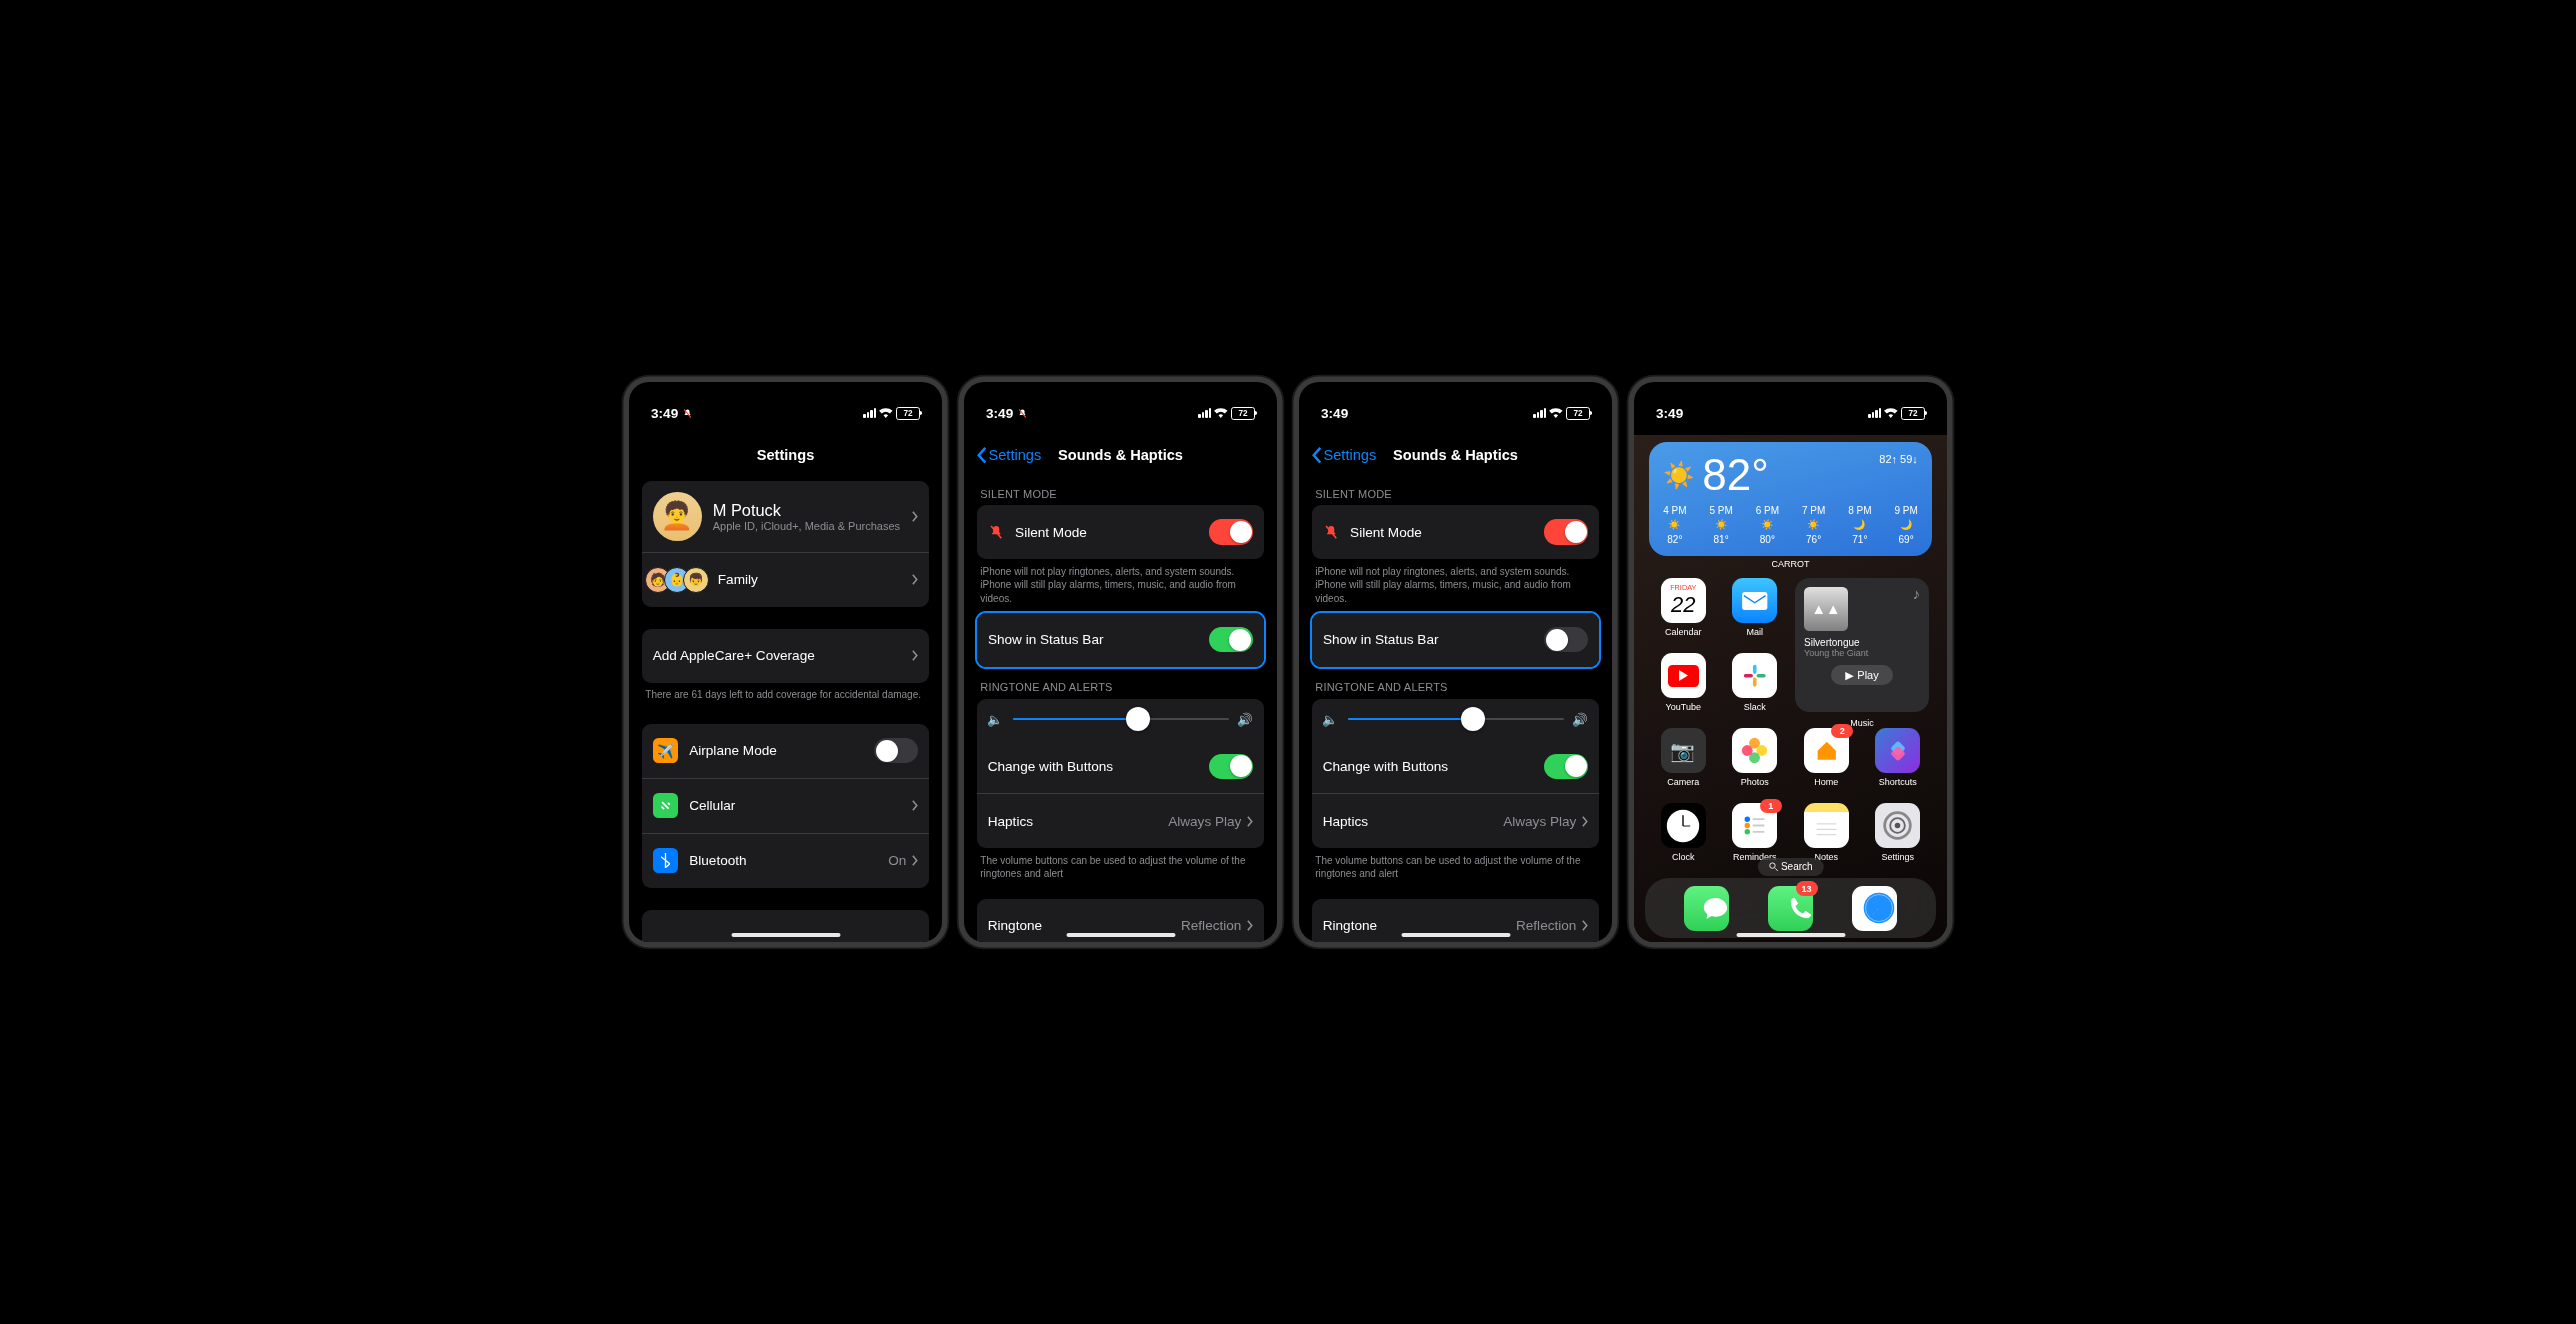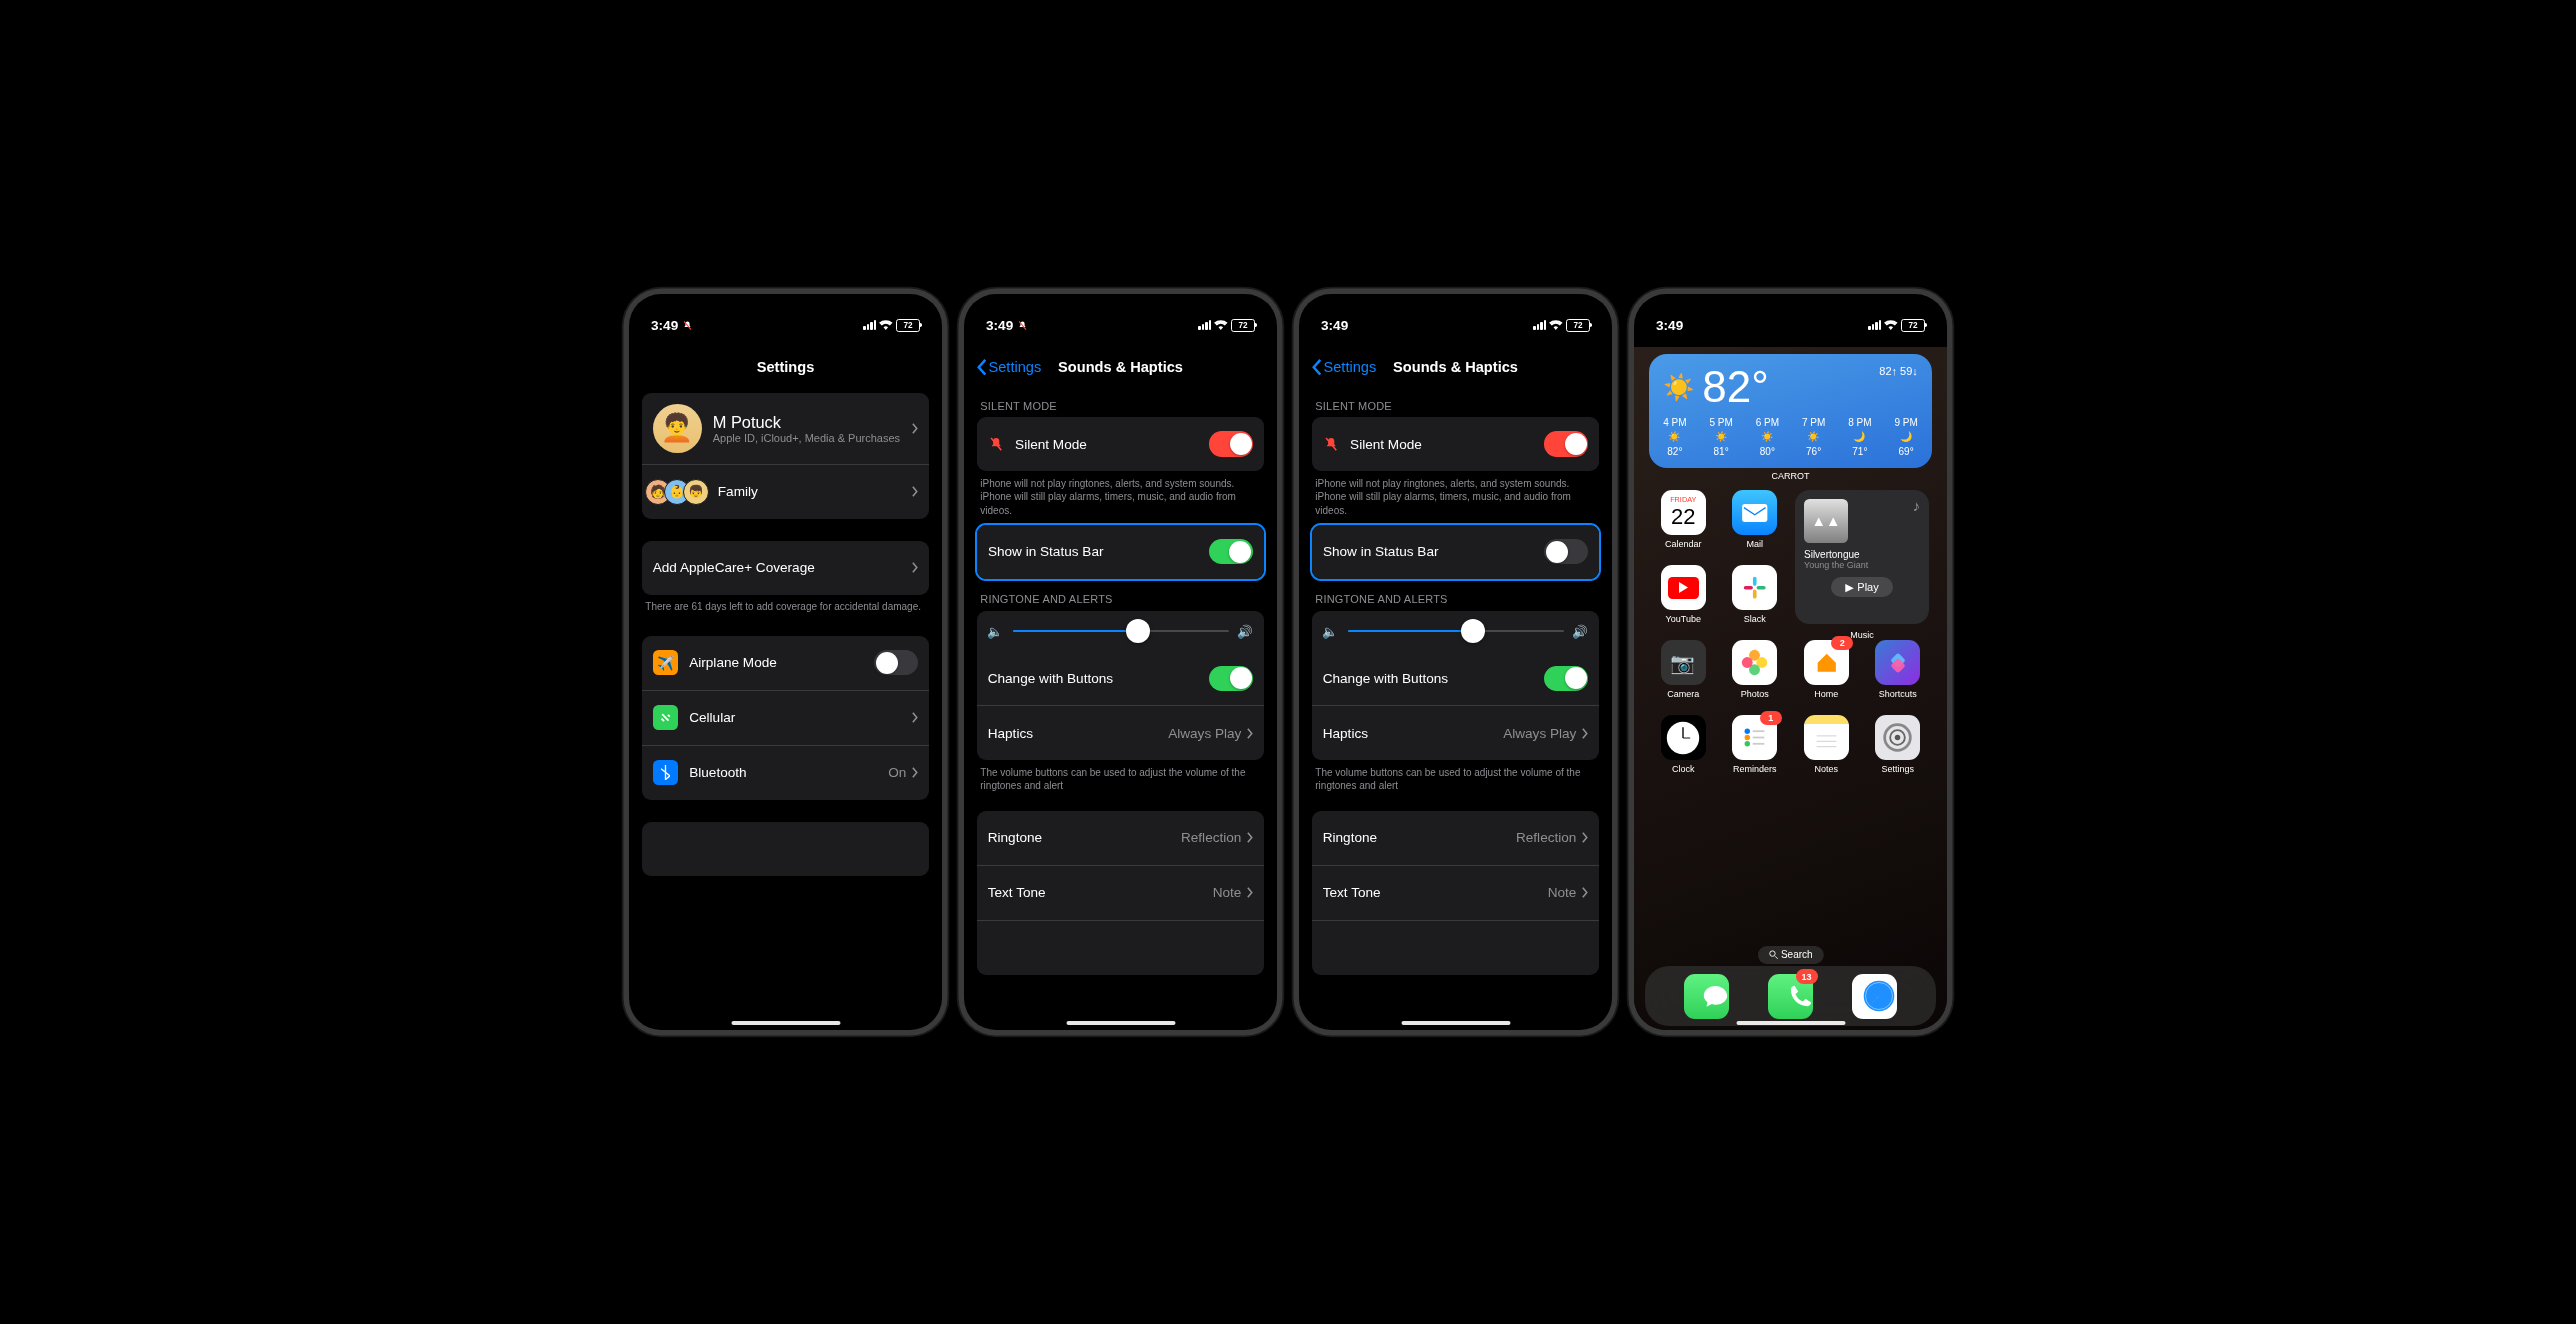--- a/index.html
+++ b/index.html
@@ -13,23 +13,23 @@
     min-height: 1324px;
     width: 2576px;
   }
   .phones-row {
     display: flex;
     gap: 22px;
     padding: 27px;
   }
   .phone {
     width: 313px;
-    height: 736px;
+    height: 560px;
     background: #000;
-    border-radius: 32px;
+    border-radius: 20px;
     box-shadow: 0 0 0 5.5px #3a3a3a, 0 0 0 7.3px #1a1a1a, 0 0 18px rgba(0,0,0,0.8);
     position: relative;
     overflow: hidden;
   }
   .dynamic-island {
     position: absolute;
     top: 11px;
     left: 50%;
     transform: translateX(-50%);
     width: 100px;
@@ -867,21 +867,21 @@
               <span>69°</span>
             </div>
       </div>
     </div>
     <div class="widget-label">CARROT</div>
 
     <div class="app-grid">
       <div class="app-icon">
         <div class="icon-box cal-icon">
               <span class="cal-day">FRIDAY</span>
-              <span style="font-size:22px;">22</span>
+              <span style="font-size:22px;font-style:italic;">22</span>
             </div>
         <span class="app-label">Calendar</span>
       </div>
       <div class="app-icon">
         <div class="icon-box" style="background:linear-gradient(#3ec5ff,#0a84ff);">
           <svg width="25.5" height="18" viewBox="0 0 28 20">
                 <rect width="28" height="20" rx="3" fill="#fff"></rect>
                 <path fill="none" stroke="#0a84ff" stroke-width="1.5" d="M2 4l12 8 12-8"></path>
               </svg>
         </div>

